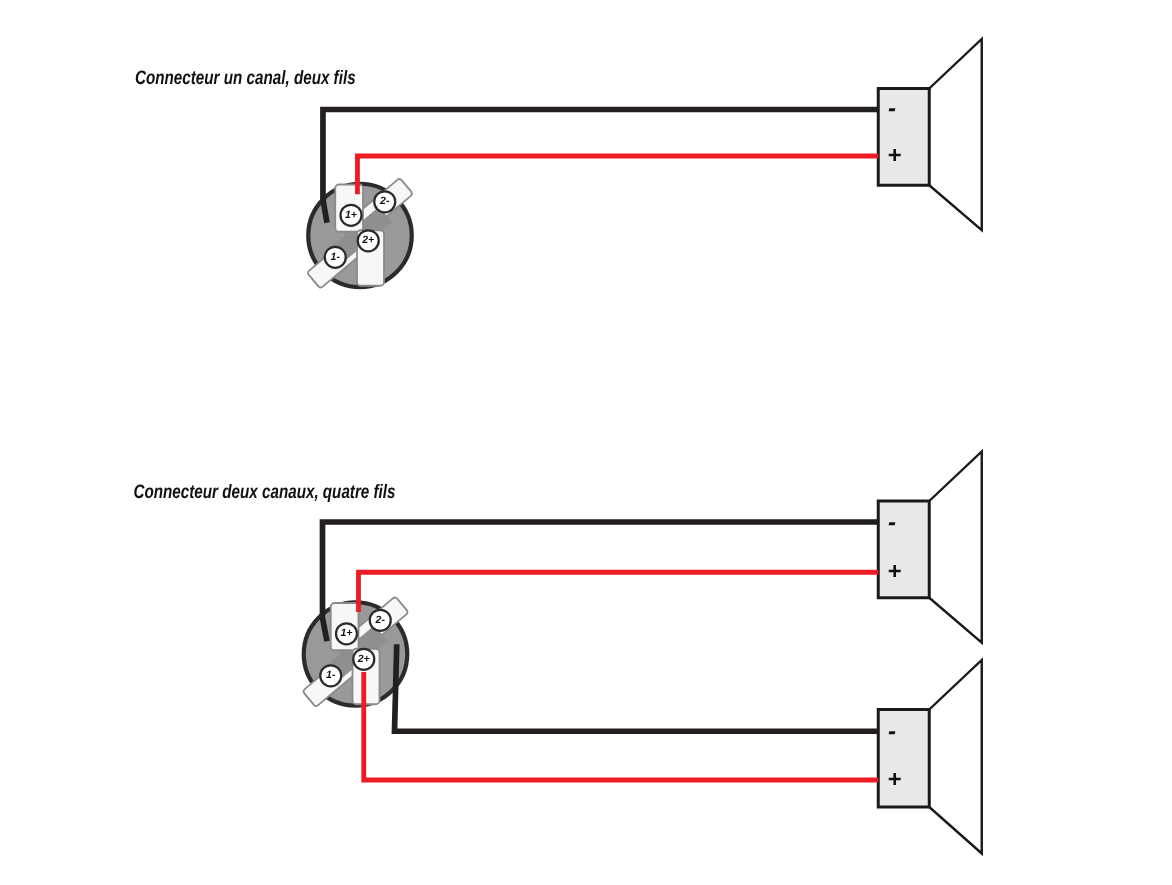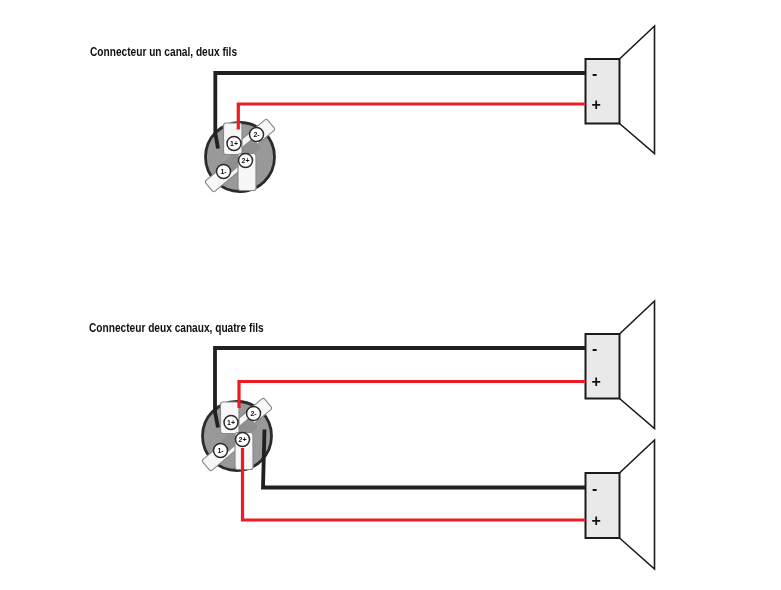--- a/index.html
+++ b/index.html
@@ -3,20 +3,21 @@
 <meta charset="utf-8">
 <style>
   html, body { margin: 0; padding: 0; background: #ffffff; }
   #canvas {
     position: relative;
     width: 781px;
     height: 590px;
     background: #ffffff;
     overflow: hidden;
     font-family: "Liberation Sans", "DejaVu Sans", sans-serif;
+    font-style: italic;
   }
   .diagram-title {
     position: absolute;
     font-size: 13px;
     font-weight: bold;
     color: #111111;
     white-space: nowrap;
     transform: scaleX(0.78);
     transform-origin: 0 50%;
     letter-spacing: 0px;

